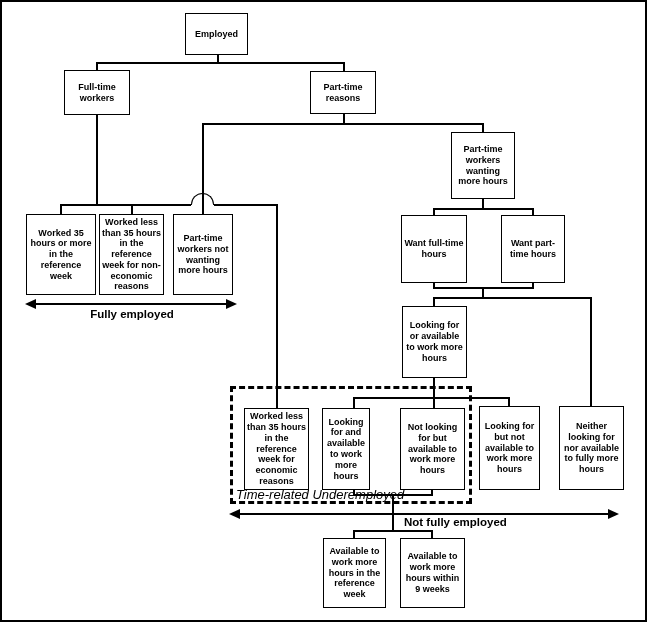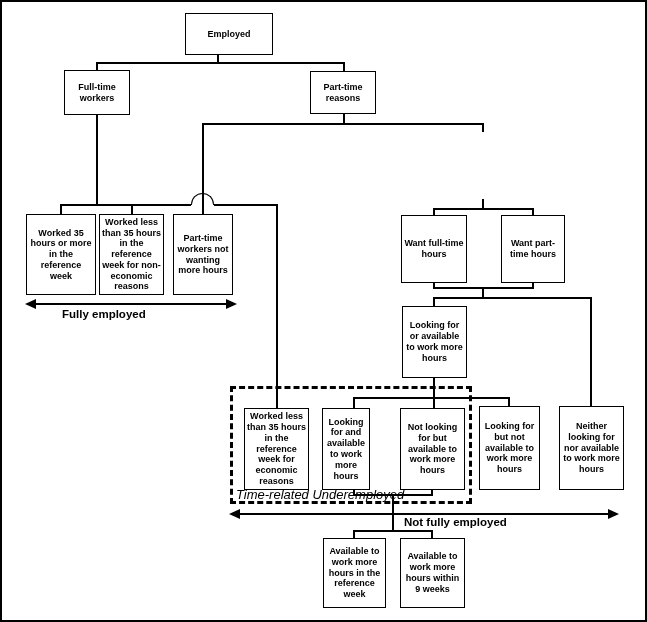--- a/index.html
+++ b/index.html
@@ -101,53 +101,54 @@
   <div class="hl" style="left:351px;top:528px;width:80px"></div>
   <div class="vl" style="left:351px;top:528px;height:8px"></div>
   <div class="vl" style="left:429px;top:528px;height:8px"></div>
 
   <div class="dashed-region"></div>
   <div class="region-label" style="left:234px;top:485px;">Time-related Underemployed</div>
 
   <div class="arrow-line" style="left:32px;top:301px;width:194px"></div>
   <div class="ah ah-left" style="left:23px;top:297px;"></div>
   <div class="ah ah-right" style="left:224px;top:297px;"></div>
-  <div class="span-label" style="left:60px;top:306px;width:140px;text-align:left;">Fully employed</div>
+  <div class="span-label" style="left:60px;top:306px;width:140px;text-align:center;">Fully employed</div>
 
   <div class="arrow-line" style="left:236px;top:511px;width:372px"></div>
   <div class="ah ah-left" style="left:227px;top:507px;"></div>
   <div class="ah ah-right" style="left:606px;top:507px;"></div>
   <div class="span-label" style="left:402px;top:514px;">Not fully employed</div>
 
-  <div class="node" style="left:183px;top:11px;width:88px;height:42px">Employed</div>
+  <div class="node" style="left:183px;top:11px;width:63px;height:42px">Employed</div>
 
   <div class="node" style="left:62px;top:68px;width:66px;height:45px">Full-time workers</div>
 
   <div class="node" style="left:308px;top:69px;width:66px;height:43px">Part-time reasons</div>
 
   <div class="node" style="left:24px;top:212px;width:70px;height:81px">Worked 35 hours or more in the reference week</div>
 
   <div class="node" style="left:97px;top:212px;width:65px;height:81px;padding:1px">Worked less than 35 hours in the reference week for non-economic reasons</div>
 
   <div class="node" style="left:171px;top:212px;width:60px;height:81px">Part-time workers not wanting more hours</div>
 
+  <div class="node" style="left:449px;top:130px;width:64px;height:67px">Part-time workers wanting more hours</div>
 
   <div class="node" style="left:399px;top:213px;width:66px;height:68px">Want full-time hours</div>
 
   <div class="node" style="left:499px;top:213px;width:64px;height:68px">Want part-time hours</div>
 
   <div class="node" style="left:400px;top:304px;width:65px;height:72px">Looking for or available to work more hours</div>
 
   <div class="node" style="left:242px;top:406px;width:65px;height:82px;padding:1px">Worked less than 35 hours in the reference week for economic reasons</div>
 
   <div class="node" style="left:320px;top:406px;width:48px;height:82px">Looking for and available to work more hours</div>
 
   <div class="node" style="left:398px;top:406px;width:65px;height:82px">Not looking for but available to work more hours</div>
 
   <div class="node" style="left:477px;top:404px;width:61px;height:84px">Looking for but not available to work more hours</div>
 
-  <div class="node" style="left:557px;top:404px;width:65px;height:84px">Neither looking for nor available to work more hours</div>
+  <div class="node" style="left:557px;top:404px;width:65px;height:84px">Neither looking for nor available to fully more hours</div>
 
   <div class="node" style="left:321px;top:536px;width:63px;height:70px">Available to work more hours in the reference week</div>
 
   <div class="node" style="left:398px;top:536px;width:65px;height:70px">Available to work more hours within 9 weeks</div>
 
 </div>
 
 </body></html>

